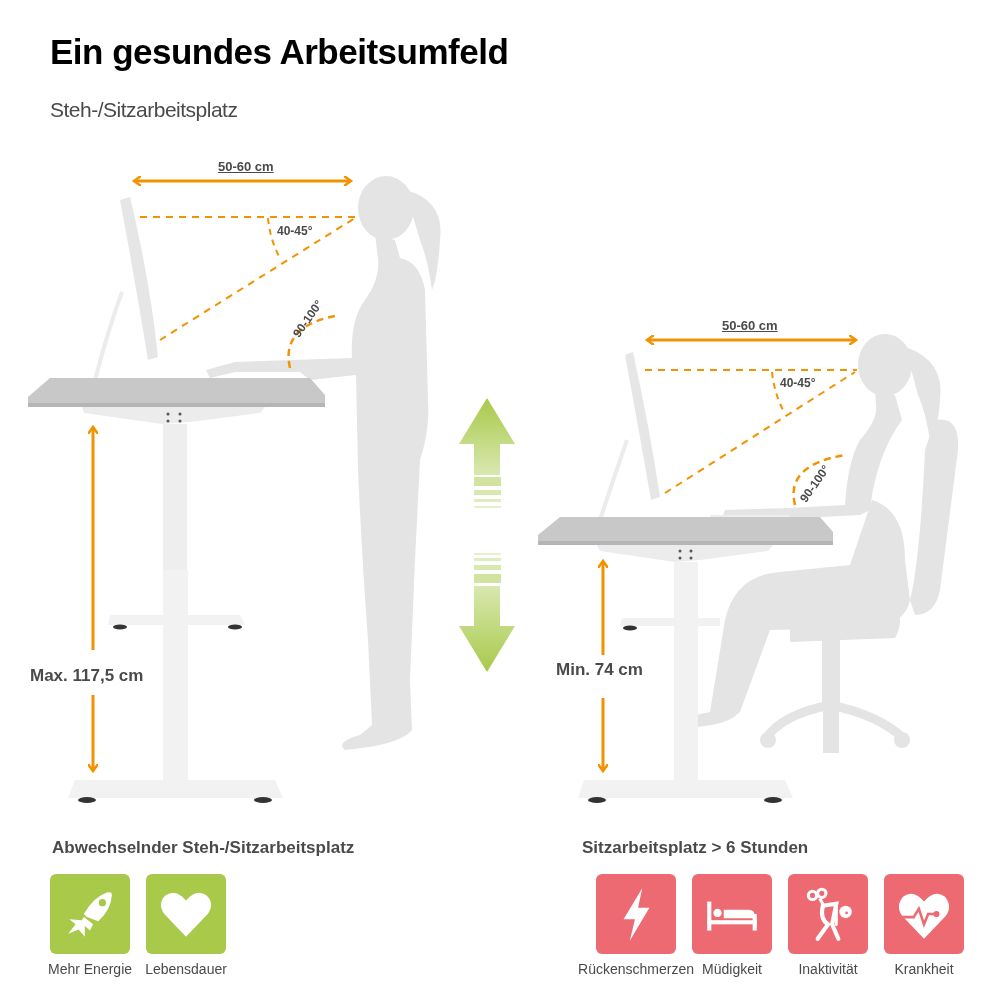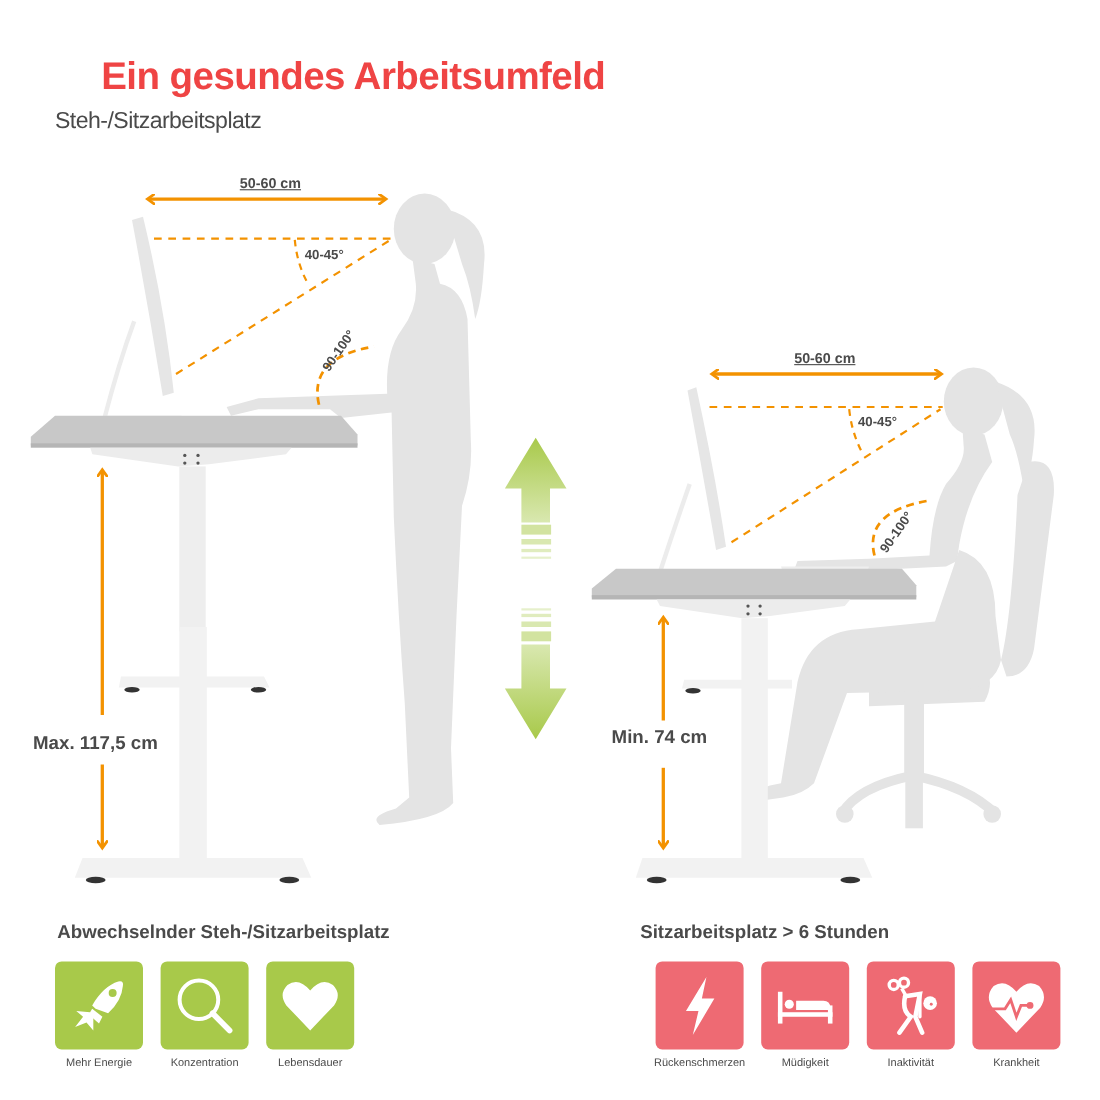--- a/index.html
+++ b/index.html
@@ -1,32 +1,32 @@
 <!DOCTYPE html>
 <html><head>
 <meta charset="utf-8">
 <style>
   * { box-sizing: border-box; margin: 0; padding: 0; }
   html, body { width: 1000px; height: 1000px; background: #ffffff; overflow: hidden; }
   body { position: relative; font-family: "Liberation Sans", "DejaVu Sans", sans-serif; color: #4a4a4a; }
-  .title { position: absolute; left: 50px; top: 50px; font-size: 35px; font-weight: bold; color: #ef4444; letter-spacing: -0.5px; margin-left: 42px; }
+  .title { position: absolute; left: 50px; top: 32px; font-size: 35px; font-weight: bold; color: #000000; letter-spacing: -0.5px; }
   .subtitle { position: absolute; left: 50px; top: 98px; font-size: 21px; color: #4a4a4a; letter-spacing: -0.5px; }
   svg.scene { position: absolute; left: 0; top: 0; }
   .lbl { position: absolute; font-weight: bold; color: #4a4a4a; white-space: nowrap; }
   .dist { font-size: 13px; text-decoration: underline; }
   .angle { font-size: 12px; }
   .height { font-size: 17px; }
   .section-title { position: absolute; font-size: 17px; font-weight: bold; color: #4a4a4a; }
   .tiles { position: absolute; display: flex; gap: 16px; }
   .tile-wrap { width: 80px; display: flex; flex-direction: column; align-items: center; }
   .tile { width: 80px; height: 80px; border-radius: 6px; display: flex; align-items: center; justify-content: center; }
   .tile.green { background: #a8c94a; }
   .tile.red { background: #ee6a73; }
   .tile svg { width: 62px; height: 62px; }
-  .tile-label { margin-top: 7px; font-size: 10px; color: #4a4a4a; white-space: nowrap; text-align: center; }
+  .tile-label { margin-top: 7px; font-size: 14px; color: #4a4a4a; white-space: nowrap; text-align: center; }
 </style>
 </head>
 <body>
 
 <div class="title">Ein gesundes Arbeitsumfeld</div>
 <div class="subtitle">Steh-/Sitzarbeitsplatz</div>
 
 <svg class="scene" width="1000" height="830" viewBox="0 0 1000 830">
   <defs>
     <marker id="ah" markerWidth="10" markerHeight="10" refX="6" refY="5" orient="auto-start-reverse" markerUnits="userSpaceOnUse">
@@ -172,29 +172,20 @@
         <circle cx="42" cy="19" r="3.5" fill="#a8c94a"></circle>
         <path d="M24,33 L33,40 L30,46 L21,38 Z" fill="#fff"></path>
         <path d="M22,36 L10,35 L16,40 L9,49 L19,45 L25,52 L25,41 Z" fill="#fff"></path>
       </svg>
     </div>
     <div class="tile-label">Mehr Energie</div>
   </div>
   <div class="tile-wrap">
     <div class="tile green">
       <svg viewBox="0 0 60 60">
-        <circle cx="25" cy="25" r="17" fill="none" stroke="#fff" stroke-width="3.5"></circle>
-        <line x1="37" y1="37" x2="52" y2="52" stroke="#fff" stroke-width="5" stroke-linecap="round"></line>
-      </svg>
-    </div>
-    <div class="tile-label">Konzentration</div>
-  </div>
-  <div class="tile-wrap">
-    <div class="tile green">
-      <svg viewBox="0 0 60 60">
         <path d="M30,52 L9,30 Q2,20 10,12 Q20,5 30,17 Q40,5 50,12 Q58,20 51,30 Z" fill="#fff"></path>
       </svg>
     </div>
     <div class="tile-label">Lebensdauer</div>
   </div>
 </div>
 
 <div class="section-title" style="left:582px; top:838px;">Sitzarbeitsplatz &gt; 6 Stunden</div>
 <div class="tiles" style="left:596px; top:874px;gap:16px;">
   <div class="tile-wrap">

